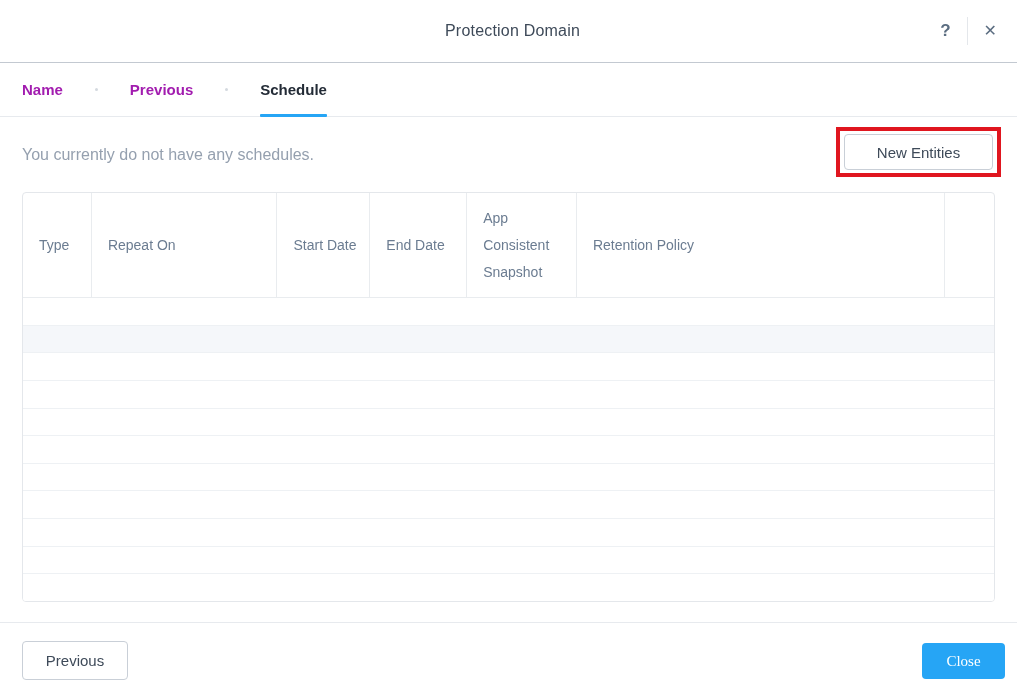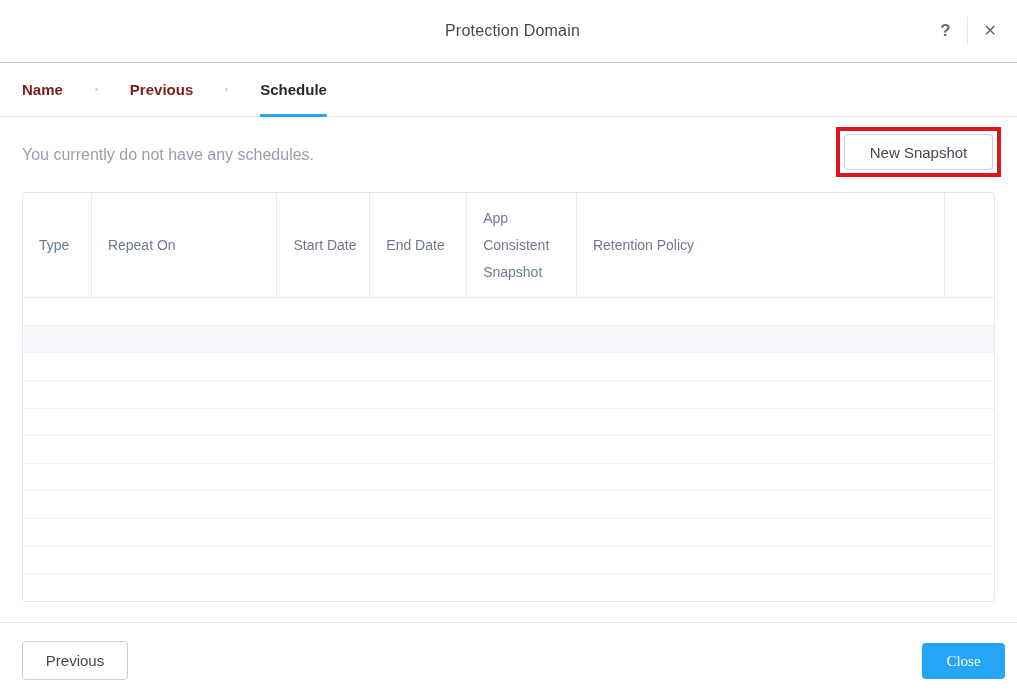--- a/index.html
+++ b/index.html
@@ -19,21 +19,21 @@
   }
   .icon-divider { width: 1px; height: 28px; background: #e4e7eb; }
   .close-icon {
     font-size: 16px; font-weight: 700; color: #5b6d81; cursor: pointer;
     padding: 0 6px 0 16px; line-height: 28px;
   }
 
   
   .tabs { position: relative; height: 54px; border-bottom: 1px solid #e7eaee;
           display: flex; align-items: center; padding-left: 22px; }
-  .tab { font-size: 15px; font-weight: 700; color: #7f1d1d; cursor: pointer;
+  .tab { font-size: 15px; font-weight: 700; color: #a21caf; cursor: pointer;
          position: relative; height: 100%; display: flex; align-items: center; }
   .tab.active { color: #232b36; }
   .tab.active::after {
     content: ""; position: absolute; left: 0; right: 0; bottom: -1px;
     height: 3px; background: var(--accent, #27a4f2); border-radius: 1px;
   }
   .tab-sep { width: 3px; height: 3px; border-radius: 50%; background: #d4d9df; margin: 0 32px; }
 
   
   .toolbar { position: relative; height: 75px; }
@@ -104,21 +104,21 @@
   <div class="tab">Name</div>
   <span class="tab-sep"></span>
   <div class="tab">Previous</div>
   <span class="tab-sep"></span>
   <div class="tab active">Schedule</div>
 </div>
 
 <div class="toolbar">
   <div class="empty-message">You currently do not have any schedules.</div>
   <div class="red-highlight">
-    <button class="btn-secondary new-schedule-btn">New Snapshot</button>
+    <button class="btn-secondary new-schedule-btn">New Entities</button>
   </div>
 </div>
 
 <div class="sched-table">
   <div class="thead">
     <div class="th col1">Type</div>
     <div class="th col2">Repeat On</div>
     <div class="th col3">Start Date</div>
     <div class="th col4">End Date</div>
     <div class="th col5">App Consistent Snapshot</div>

